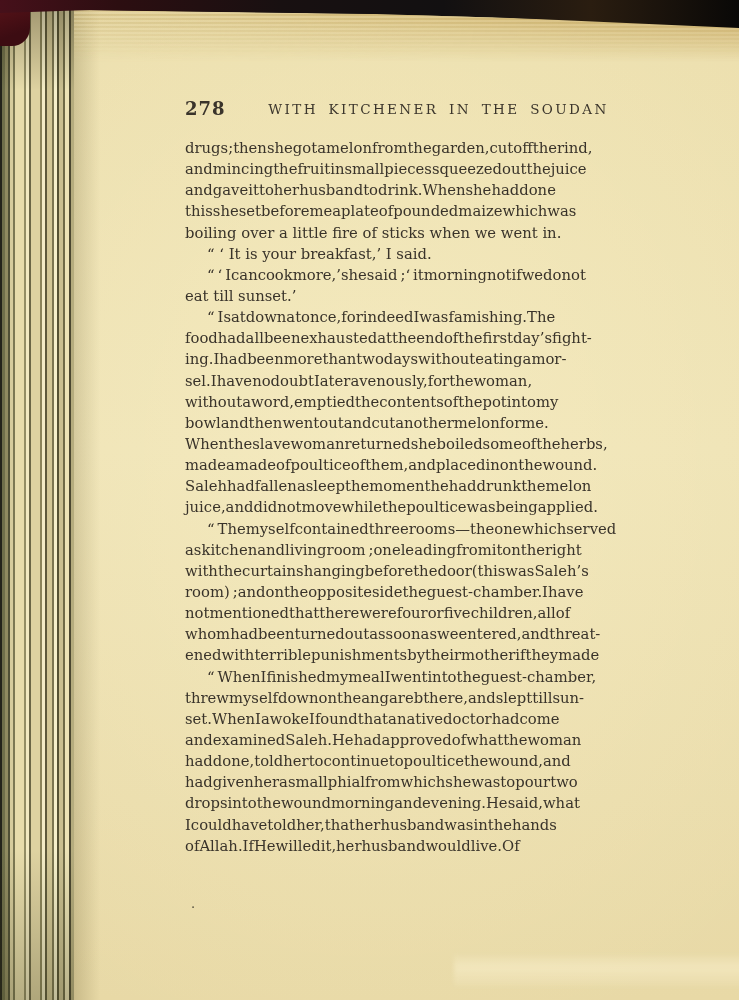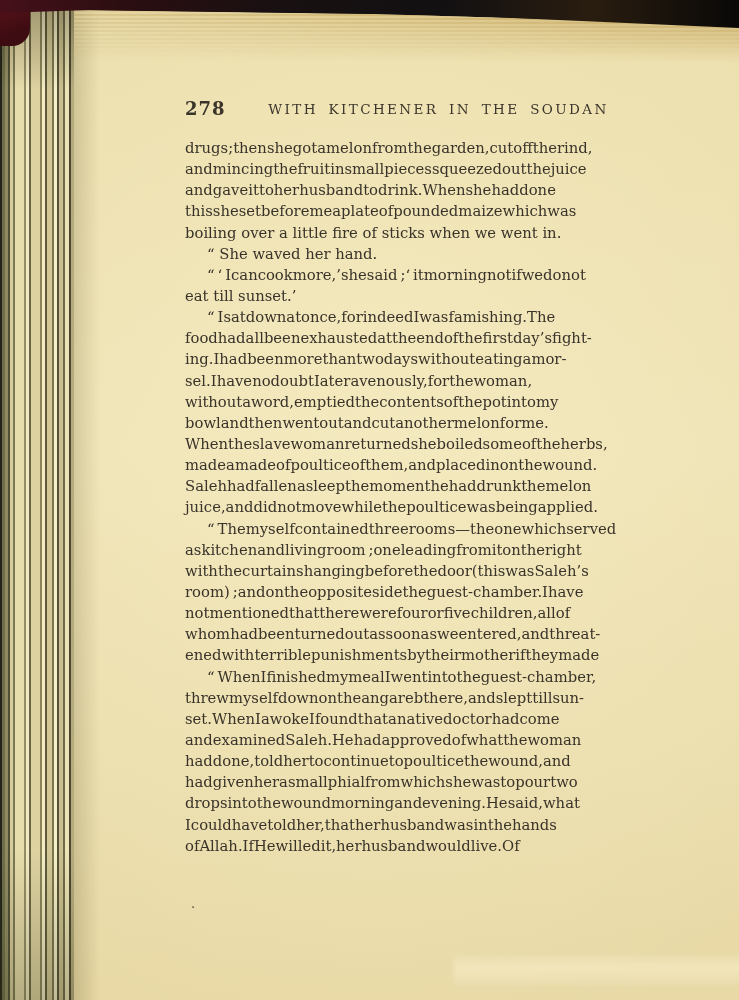--- a/index.html
+++ b/index.html
@@ -160,21 +160,21 @@
           <span>me</span>
           <span>a</span>
           <span>plate</span>
           <span>of</span>
           <span>pounded</span>
           <span>maize</span>
           <span>which</span>
           <span>was</span>
         </div>
         <div class="line">boiling over a little fire of sticks when we went in.</div>
-        <div class="line ind">“ She waved her hand.</div>
+        <div class="line ind">“ ‘ It is your breakfast,’ I said.</div>
         <div class="line just ind">
           <span>“ ‘ I</span>
           <span>can</span>
           <span>cook</span>
           <span>more,’</span>
           <span>she</span>
           <span>said ;</span>
           <span>‘ it</span>
           <span>morning</span>
           <span>not</span>

